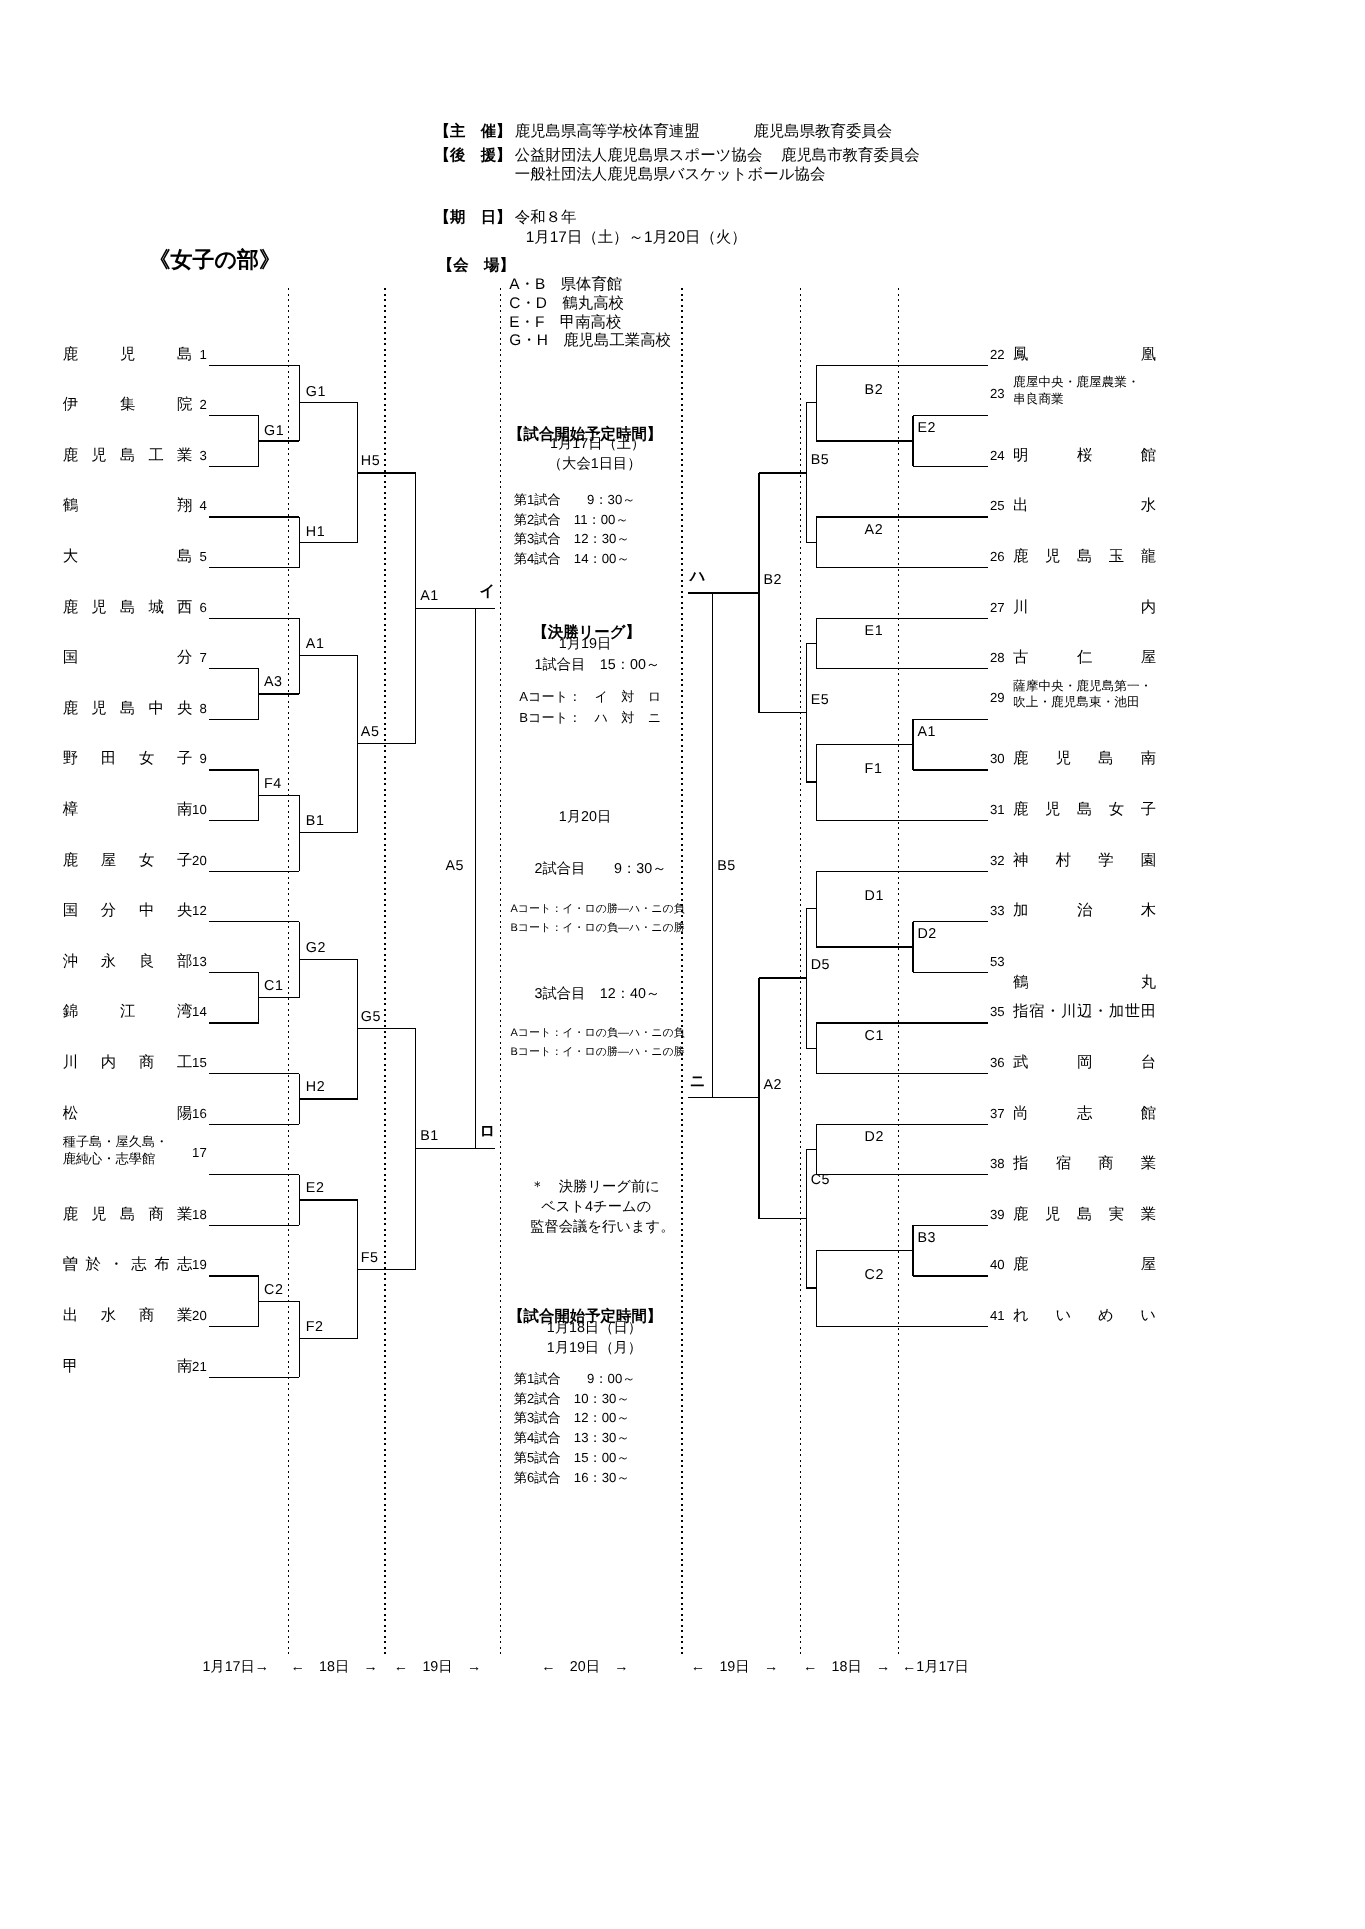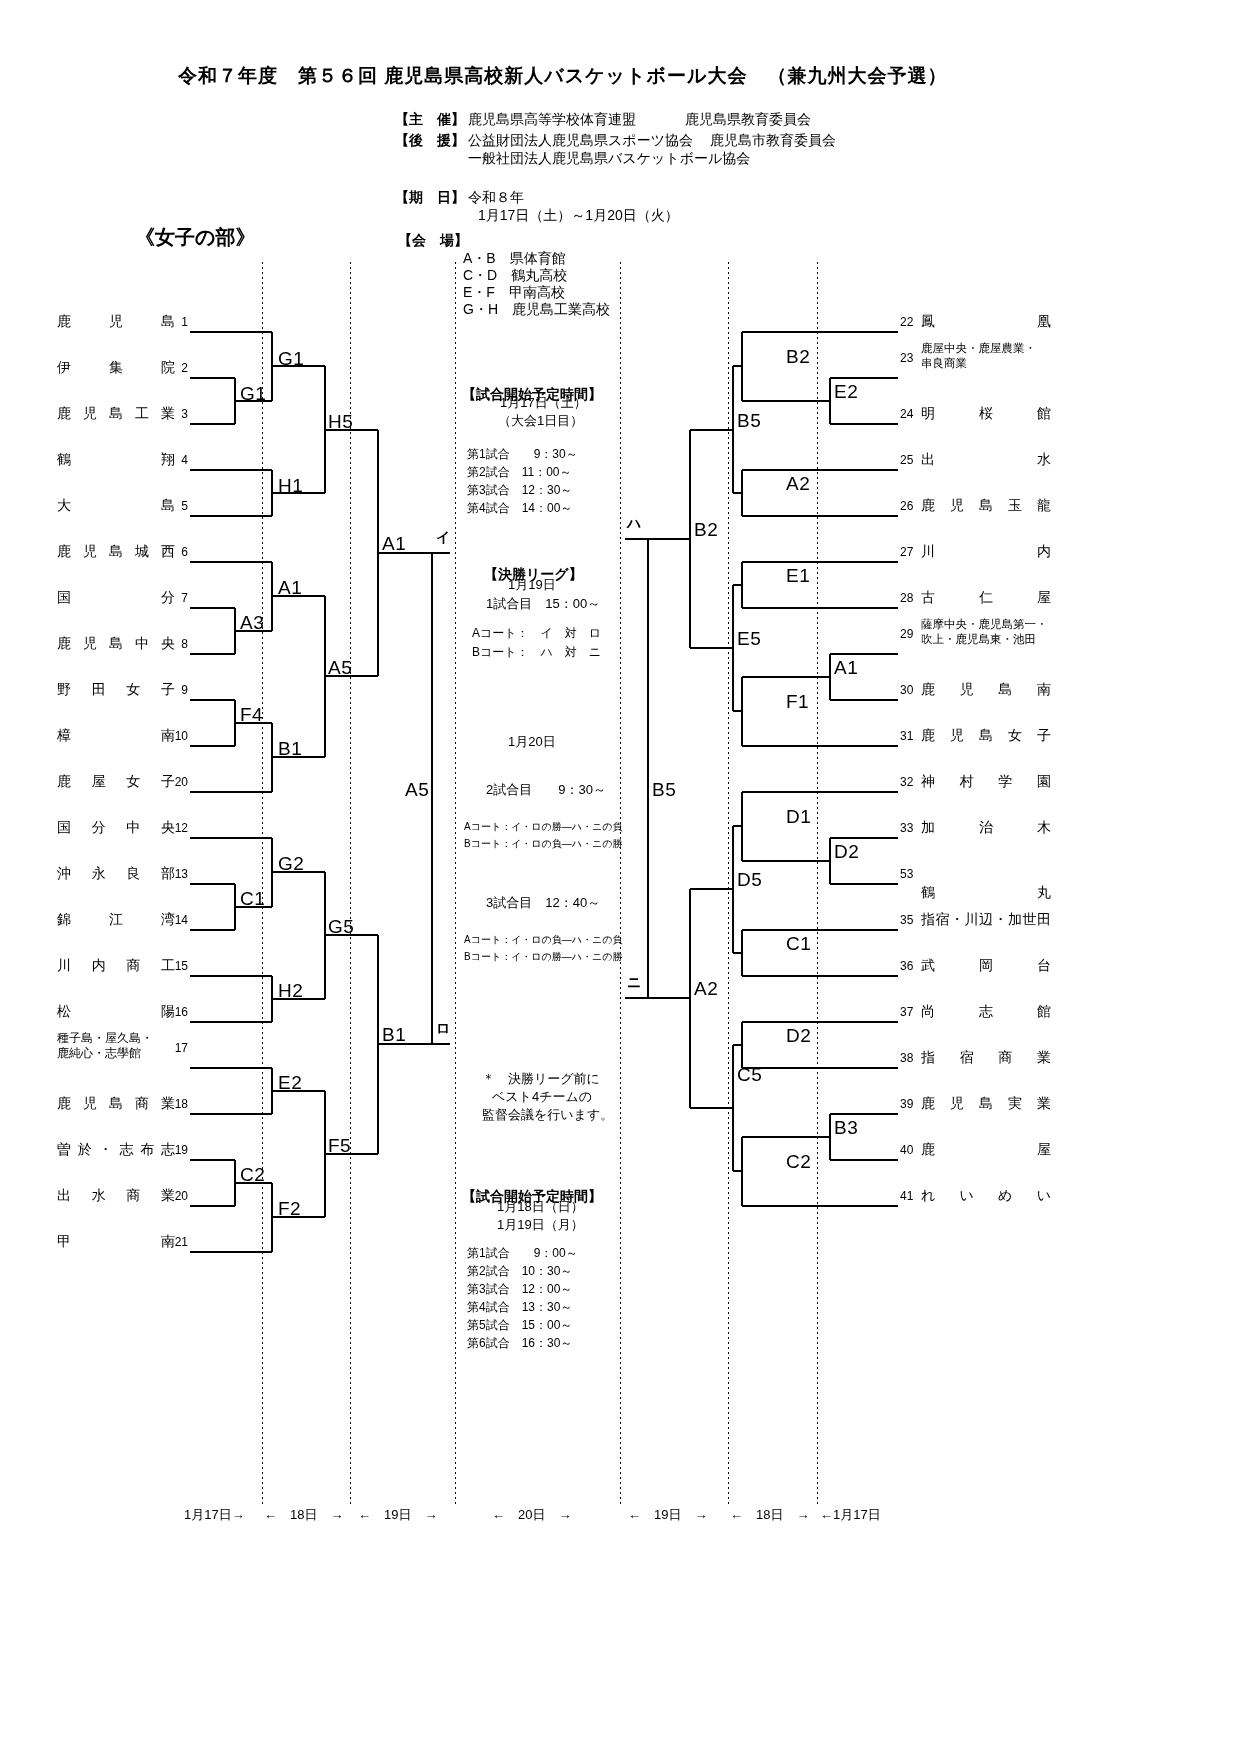--- a/index.html
+++ b/index.html
@@ -16,36 +16,35 @@
   .cgame{font-size:12px;}
   .ccourt{font-size:12px;}
   .ccourt-sm{font-size:10px;}
   .team-name{position:absolute;width:118px;font-size:14px;line-height:17px;
              text-align:justify;text-align-last:justify;white-space:normal;}
   .team-name.right{width:130px;}
   .team-name.multi{font-size:12px;line-height:15px;text-align:left;text-align-last:left;white-space:pre-line;}
   .team-name.right.multi{width:140px;font-size:11.5px;}
   .seed{position:absolute;font-size:12px;}
   .seed.l{width:18px;text-align:right;}
-  .code{position:absolute;font-size:19px;letter-spacing:0.5px;}
+  .code{position:absolute;font-size:13px;letter-spacing:0.5px;}
   .finalist{position:absolute;font-size:14px;font-weight:600;}
   .bdate{position:absolute;font-size:13px;}
   .note{font-size:13px;}
 </style>
 </head>
 <body>
 
 <div class="page">
 
   <svg class="lines" width="1241" height="1754" viewBox="0 0 1241 1754" shape-rendering="crispEdges">
     <path fill="none" stroke="#000" stroke-width="1.2" d="M190 332H272M190 378H235M190 424H235M190 470H272M190 516H272M190 562H272M190 608H235M190 654H235M190 700H235M190 746H235M190 792H272M190 838H272M190 884H235M190 930H235M190 976H272M190 1022H272M190 1068H272M190 1114H272M190 1160H235M190 1206H235M190 1252H272M235 378V424M235 401H272M272 332V401M272 366H325M272 470V516M272 493H325M325 366V493M325 430H378M235 608V654M235 631H272M272 562V631M272 596H325M235 700V746M235 723H272M272 723V792M272 757H325M325 596V757M325 676H378M378 430V676M378 553H450M235 884V930M235 907H272M272 838V907M272 872H325M272 976V1022M272 999H325M325 872V999M325 935H378M272 1068V1114M272 1091H325M235 1160V1206M235 1183H272M272 1183V1252M272 1217H325M325 1091V1217M325 1154H378M378 935V1154M378 1044H450M432 553V1044M742 332H898M830 378H898M830 424H898M742 470H898M742 516H898M742 562H898M742 608H898M830 654H898M830 700H898M742 746H898M742 792H898M830 838H898M830 884H898M742 930H898M742 976H898M742 1022H898M742 1068H898M830 1114H898M830 1160H898M742 1206H898M830 378V424M742 401H830M742 332V401M733 366H742M742 470V516M733 493H742M733 366V493M690 430H733M742 562V608M733 585H742M830 654V700M742 677H830M742 677V746M733 711H742M733 585V711M690 648H733M690 430V648M625 539H690M830 838V884M742 861H830M742 792V861M733 826H742M742 930V976M733 953H742M733 826V953M690 889H733M742 1022V1068M733 1045H742M830 1114V1160M742 1137H830M742 1137V1206M733 1171H742M733 1045V1171M690 1108H733M690 889V1108M625 998H690M648 539V998"></path>
     <path fill="none" stroke="#000" stroke-width="1" stroke-dasharray="2 3" d="M262 262V1506M350 262V1506M455 262V1506M620 262V1506M728 262V1506M817 262V1506"></path>
   </svg>
 
-  <div class="abs title" style="left:178px;top:64px">令和７年度　第５６回 鹿児島県高校新人バスケットボール大会　（兼九州大会予選）</div>
   <div class="abs hlabel" style="left:395px;top:110px">【主　催】</div>
   <div class="abs hval" style="left:468px;top:110px">鹿児島県高等学校体育連盟</div>
   <div class="abs hval" style="left:685px;top:110px">鹿児島県教育委員会</div>
   <div class="abs hlabel" style="left:395px;top:131px">【後　援】</div>
   <div class="abs hval" style="left:468px;top:131px">公益財団法人鹿児島県スポーツ協会</div>
   <div class="abs hval" style="left:710px;top:131px">鹿児島市教育委員会</div>
   <div class="abs hval" style="left:468px;top:149px">一般社団法人鹿児島県バスケットボール協会</div>
   <div class="abs hlabel" style="left:395px;top:188px">【期　日】</div>
   <div class="abs hval" style="left:468px;top:188px">令和８年</div>
   <div class="abs hval" style="left:478px;top:206px">1月17日（土）～1月20日（火）</div>

